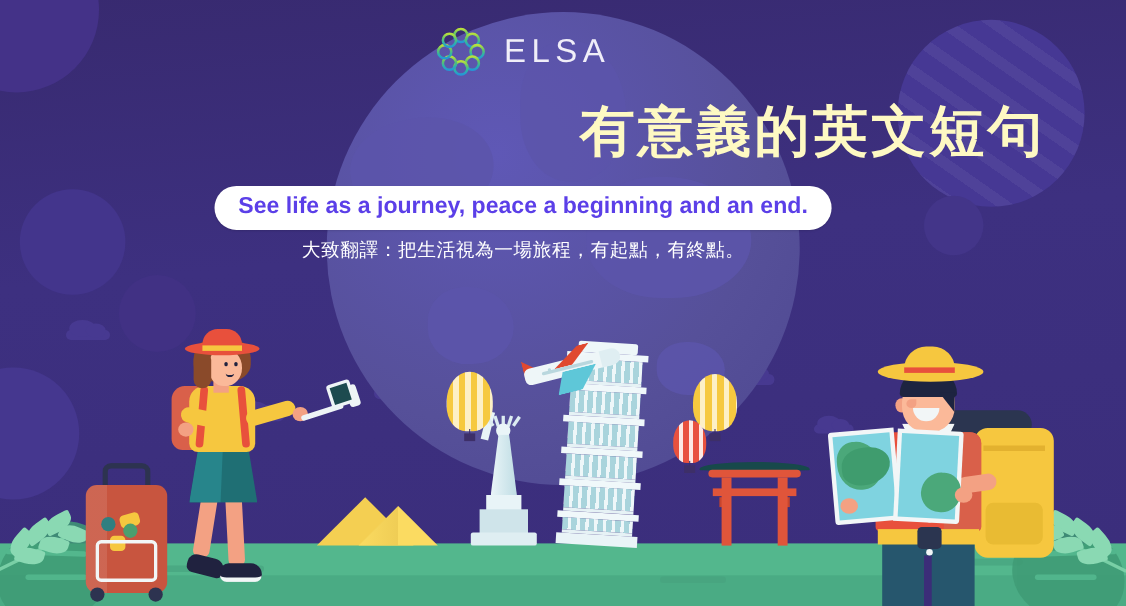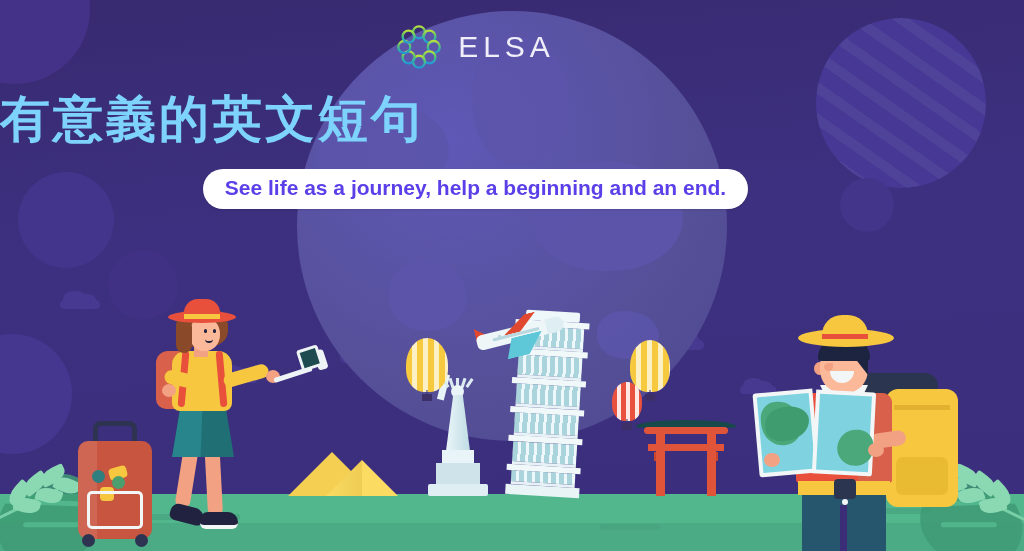--- a/index.html
+++ b/index.html
@@ -313,23 +313,23 @@
   .m-hand{ position:absolute; width:16px; height:14px; border-radius:50%; background:#f3a183;}
 
   
   .header{ position:absolute; left:0; top:0; width:951px; }
   .logo-row{ display:flex; align-items:center; justify-content:center; gap:16px;
              padding-top:24px; }
   .logo-mark{ width:46px; height:46px; }
   .logo-text{ font-family:"Liberation Sans",sans-serif; color:#f0eef8;
               font-size:30px; letter-spacing:5px; font-weight:400; }
   .title{
-    margin-top:16px; text-align:left;
+    margin-top:16px; text-align:right;
     font-family:"Liberation Sans","DejaVu Sans",sans-serif;
-    font-size:50px; font-weight:700; color:#7dd3fc; letter-spacing:3px;
+    font-size:50px; font-weight:700; color:#fef9c3; letter-spacing:3px;
   }
   .quote-wrap{ text-align:center; }
   .quote-box{
     display:inline-block; background:#ffffff; color:#5b3fe8;
     border-radius:22px; font-weight:700;
     box-shadow:0 1px 2px rgba(0,0,0,.12);
   }
   .quote-box.q1{ margin-top:16px; font-size:21px; padding:7px 22px 9px; }
   .quote-box.q2{ margin-top:17px; font-size:21px; padding:7px 20px 9px; }
   .trans{
@@ -607,19 +607,20 @@
             <circle cx="27.4" cy="27.4" r="13"></circle>
           </g>
         </svg>
       </span>
       <span class="logo-text">ELSA</span>
     </div>
 
     <div class="title">有意義的英文短句</div>
 
     <div class="quote-wrap">
-      <div class="quote-box q1">See life as a journey, help a beginning and an end.</div>
-    </div>
+      <div class="quote-box q1">See life as a journey, peace a beginning and an end.</div>
+    </div>
+    <div class="trans">大致翻譯：把生活視為一場旅程，有起點，有終點。</div>
 
 
   </div>
 
 </div>
 
 </body></html>

